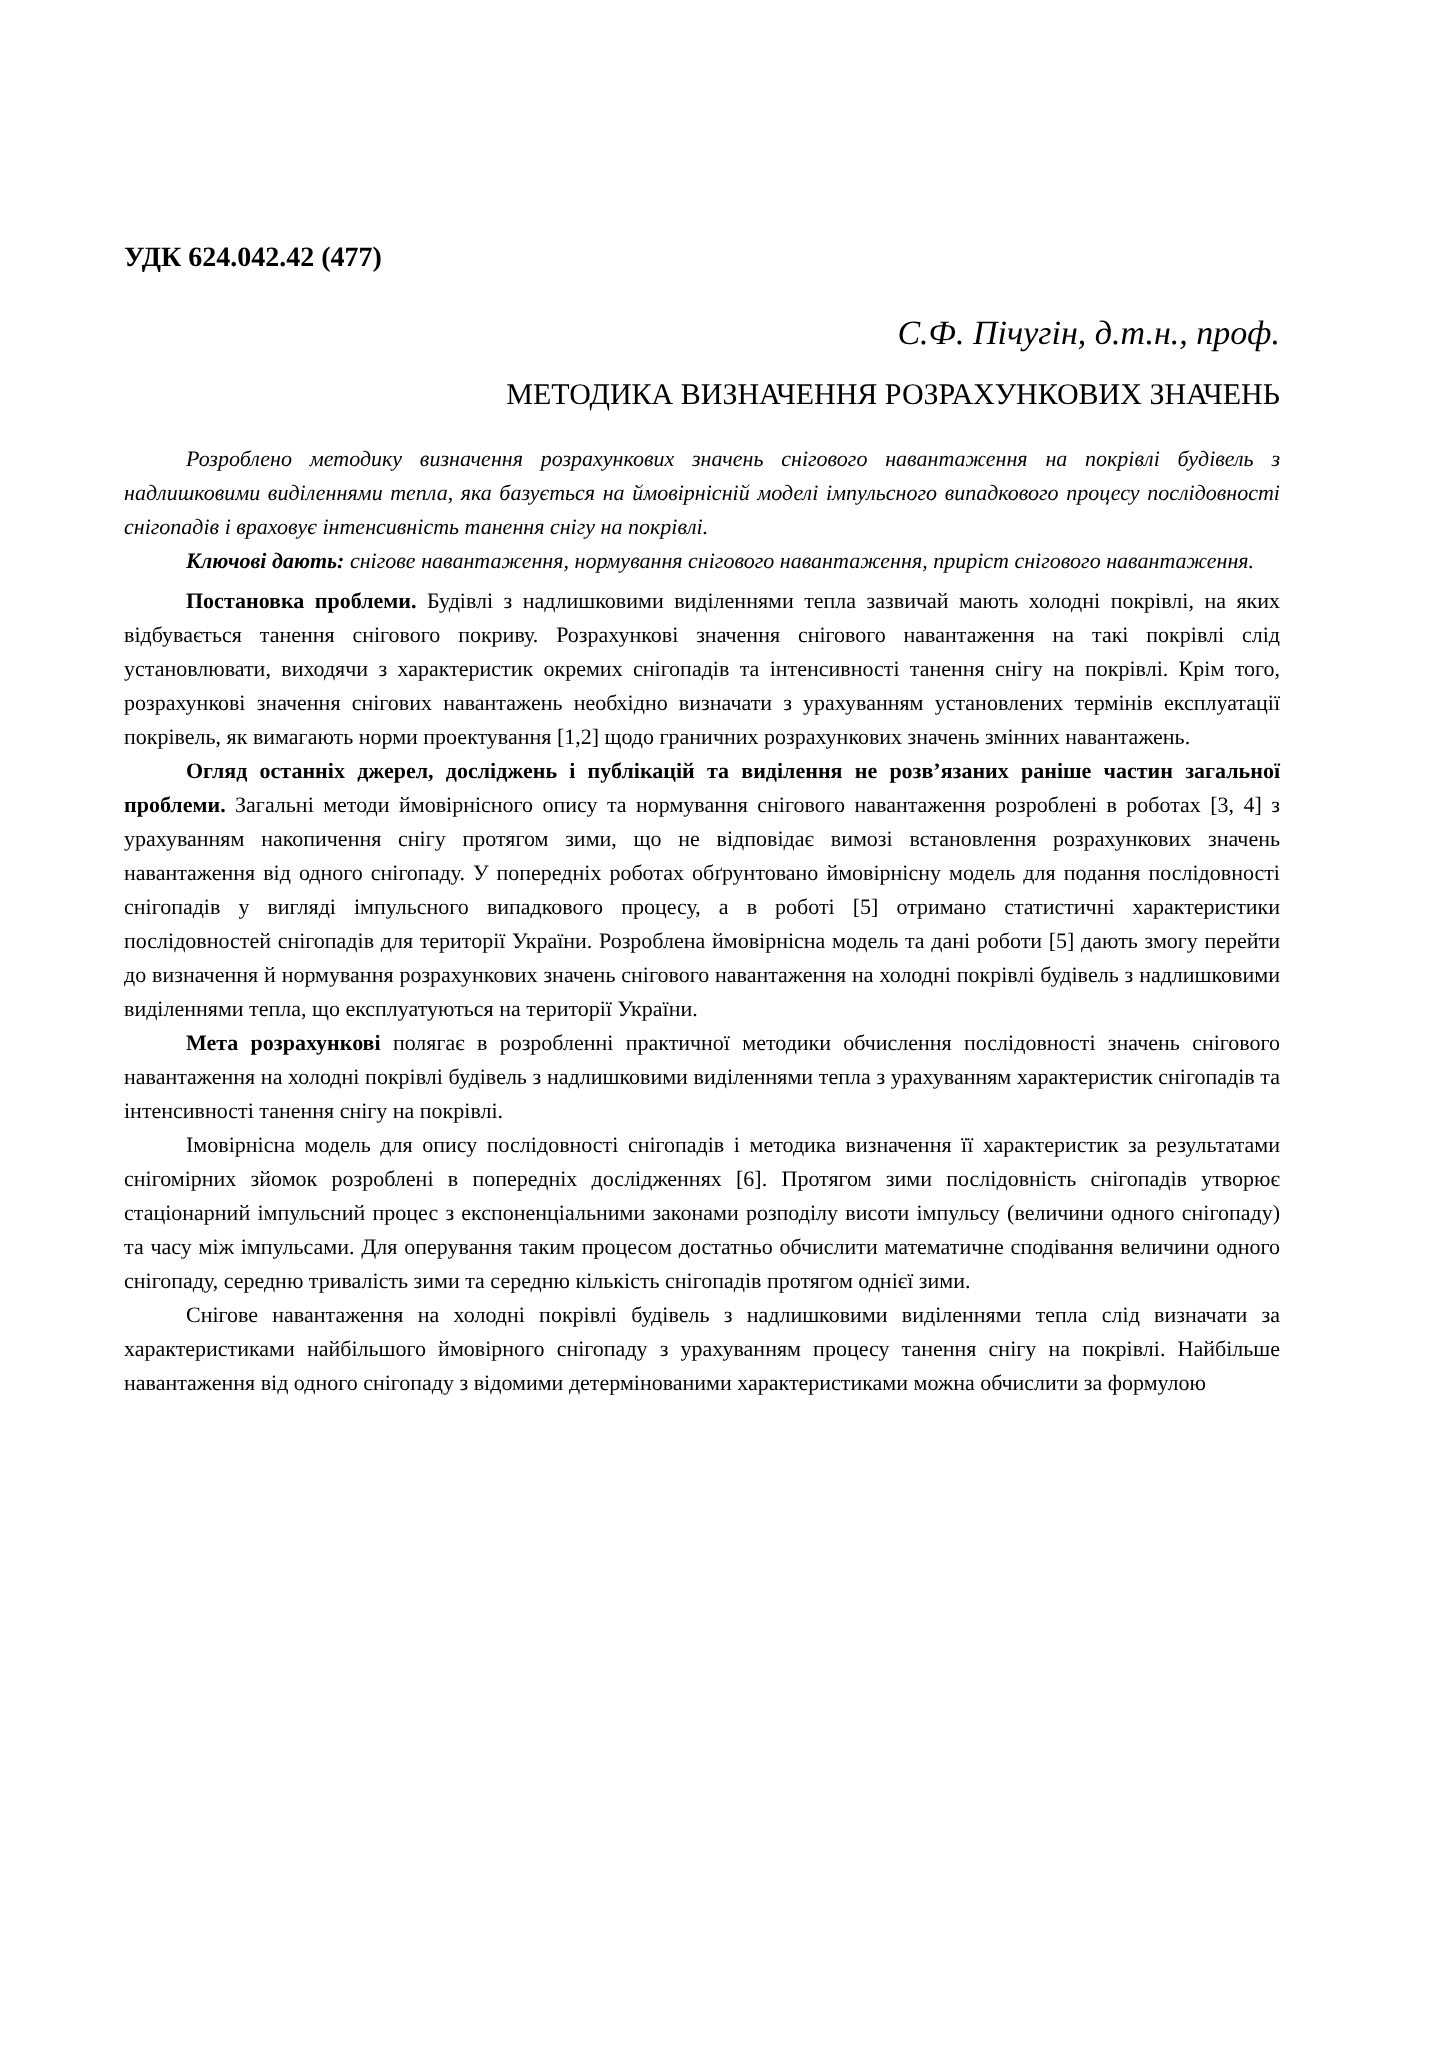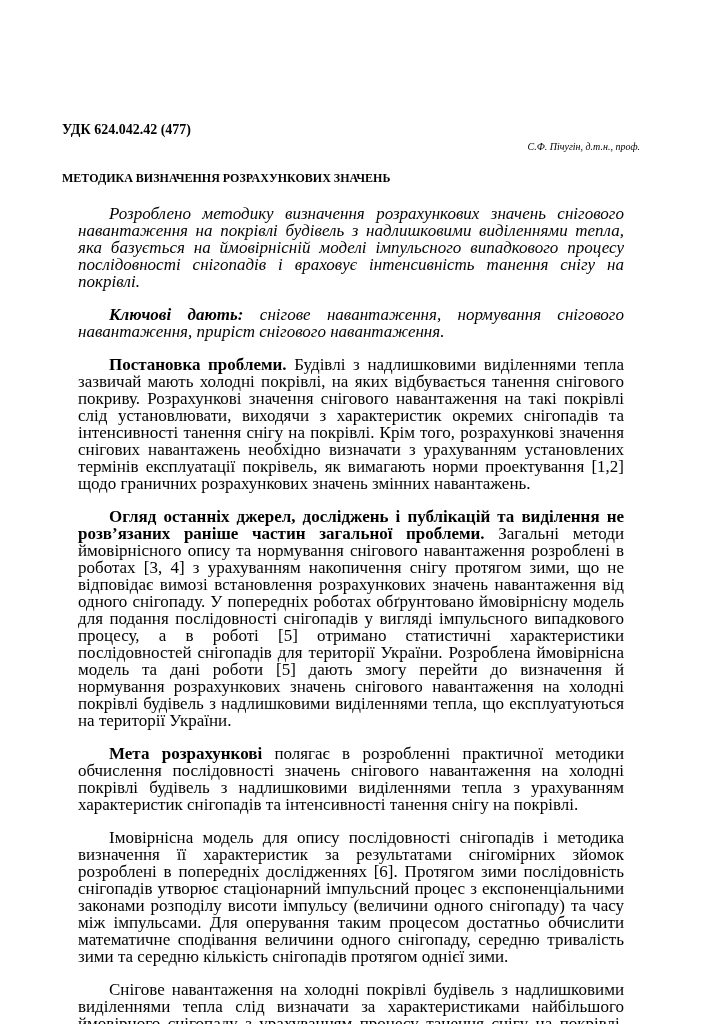--- a/index.html
+++ b/index.html
@@ -20,45 +20,45 @@
     left: 62px;
     top: 121px;
     width: 578px;
   }
   .udc {
     font-weight: bold;
     font-size: 14px;
     line-height: 17px;
   }
   .authors-block {
-    margin-top: 0;
+    margin-top: 20px;
     text-align: right;
     font-style: italic;
-    font-size: 10px;
+    font-size: 17px;
     line-height: 17px;
   }
   .paper-title {
     margin: 13px 0 0 0;
-    text-align: left;
-    font-weight: bold;
-    font-size: 12px;
+    text-align: right;
+    font-weight: normal;
+    font-size: 15px;
     line-height: 21px;
   }
   .abstract-block {
     margin-top: 13px;
     font-style: italic;
   }
   .body-block {
     margin-top: 3px;
   }
   p.para {
-    margin: 16px;
+    margin: 0;
     text-align: justify;
     text-indent: 31px;
-    font-size: 17px;
+    font-size: 11px;
     line-height: 17px;
   }
   .lead {
     font-weight: bold;
   }
 </style>
 </head>
 <body>
 
 <div class="page-content">

